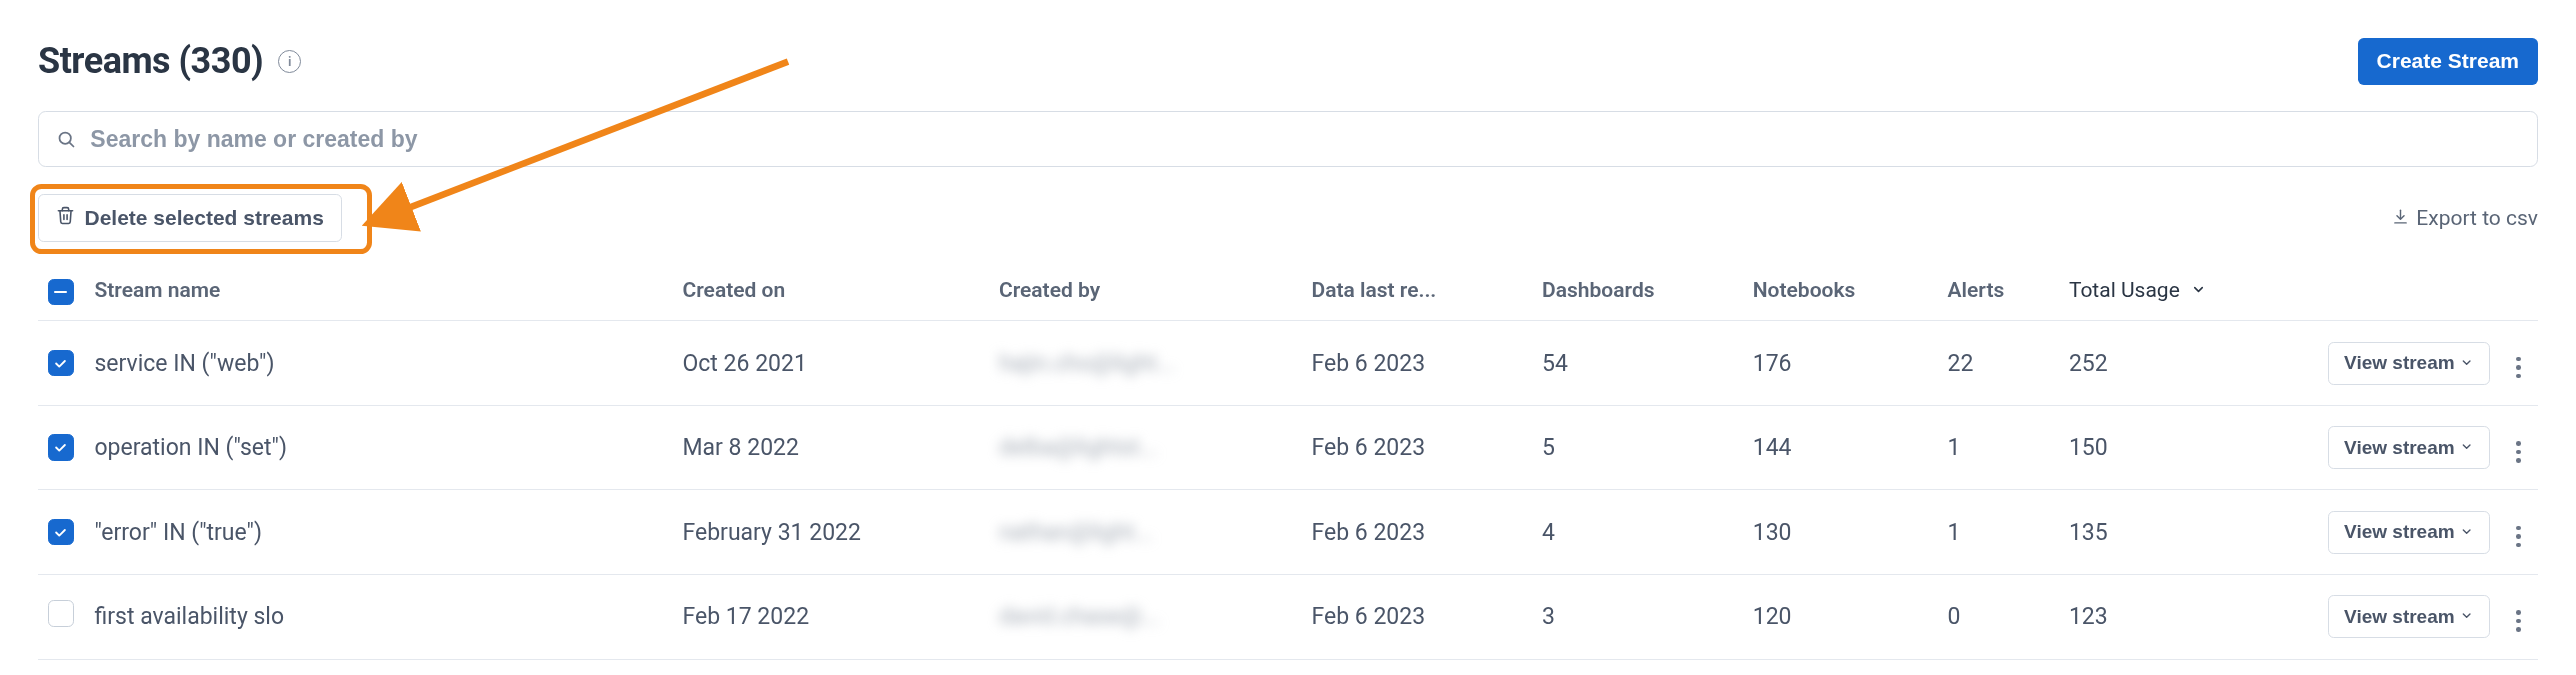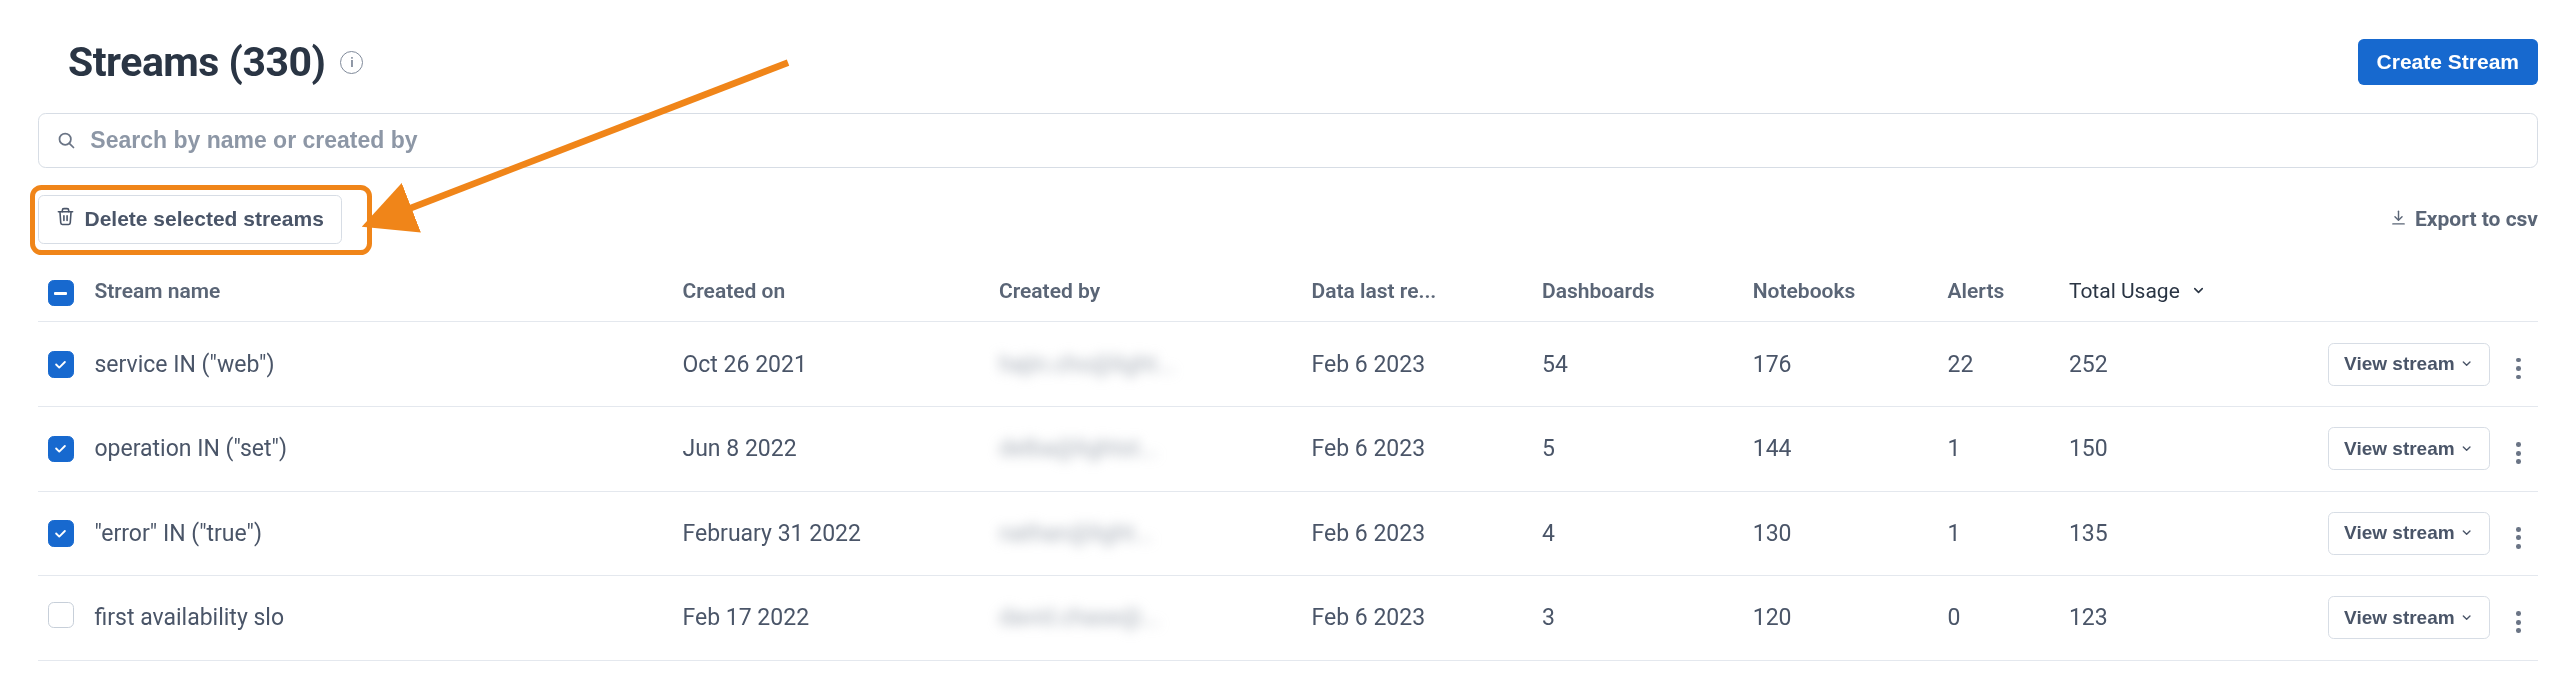--- a/index.html
+++ b/index.html
@@ -15,25 +15,24 @@
     align-items: center;
     justify-content: space-between;
     margin-bottom: 26.6px;
   }
   .title-wrap {
     display: flex;
     align-items: center;
     gap: 15px;
   }
   h1 {
-    font-size: 41px;
+    font-size: 36px;
     font-weight: 700;
     color: #2a3544;
     letter-spacing: -0.5px;
-    margin-left: 30px;
   }
   .info-icon {
     width: 23px;
     height: 23px;
     border: 1.9px solid #808a9a;
     border-radius: 50%;
     display: inline-flex;
     align-items: center;
     justify-content: center;
     font-size: 13.3px;
@@ -108,21 +107,21 @@
     left: 323px;
     top: -142px;
     pointer-events: none;
   }
   .export-link {
     display: inline-flex;
     align-items: center;
     gap: 7.6px;
     color: #5a6576;
     font-size: 21px;
-    font-weight: 700;
+    font-weight: 400;
     cursor: pointer;
   }
 
   table {
     width: 100%;
     border-collapse: collapse;
   }
   thead th {
     text-align: left;
     font-size: 21px;
@@ -323,21 +322,21 @@
             <span></span>
           </span></td>
       </tr>
       <tr>
         <td><span class="chk checked">
             <svg width="15" height="15" viewBox="0 0 24 24" fill="none" stroke="#fff" stroke-width="3" stroke-linecap="round" stroke-linejoin="round">
               <polyline points="5 12 10 17 19 8"></polyline>
             </svg>
           </span></td>
         <td>operation IN ("set")</td>
-        <td>Jun 8 2022</td>
+        <td>Mar 8 2022</td>
         <td><span class="blur">delba@lightst...</span></td>
         <td>Feb 6 2023</td>
         <td>5</td>
         <td>144</td>
         <td>1</td>
         <td>150</td>
         <td class="col-actions"><button class="view-btn">
             <span>View stream</span>
             <span><svg width="13.3" height="13.3" viewBox="0 0 24 24" fill="none" stroke="#4a5568" stroke-width="2.5" stroke-linecap="round" stroke-linejoin="round">
                 <polyline points="6 9 12 15 18 9"></polyline>

